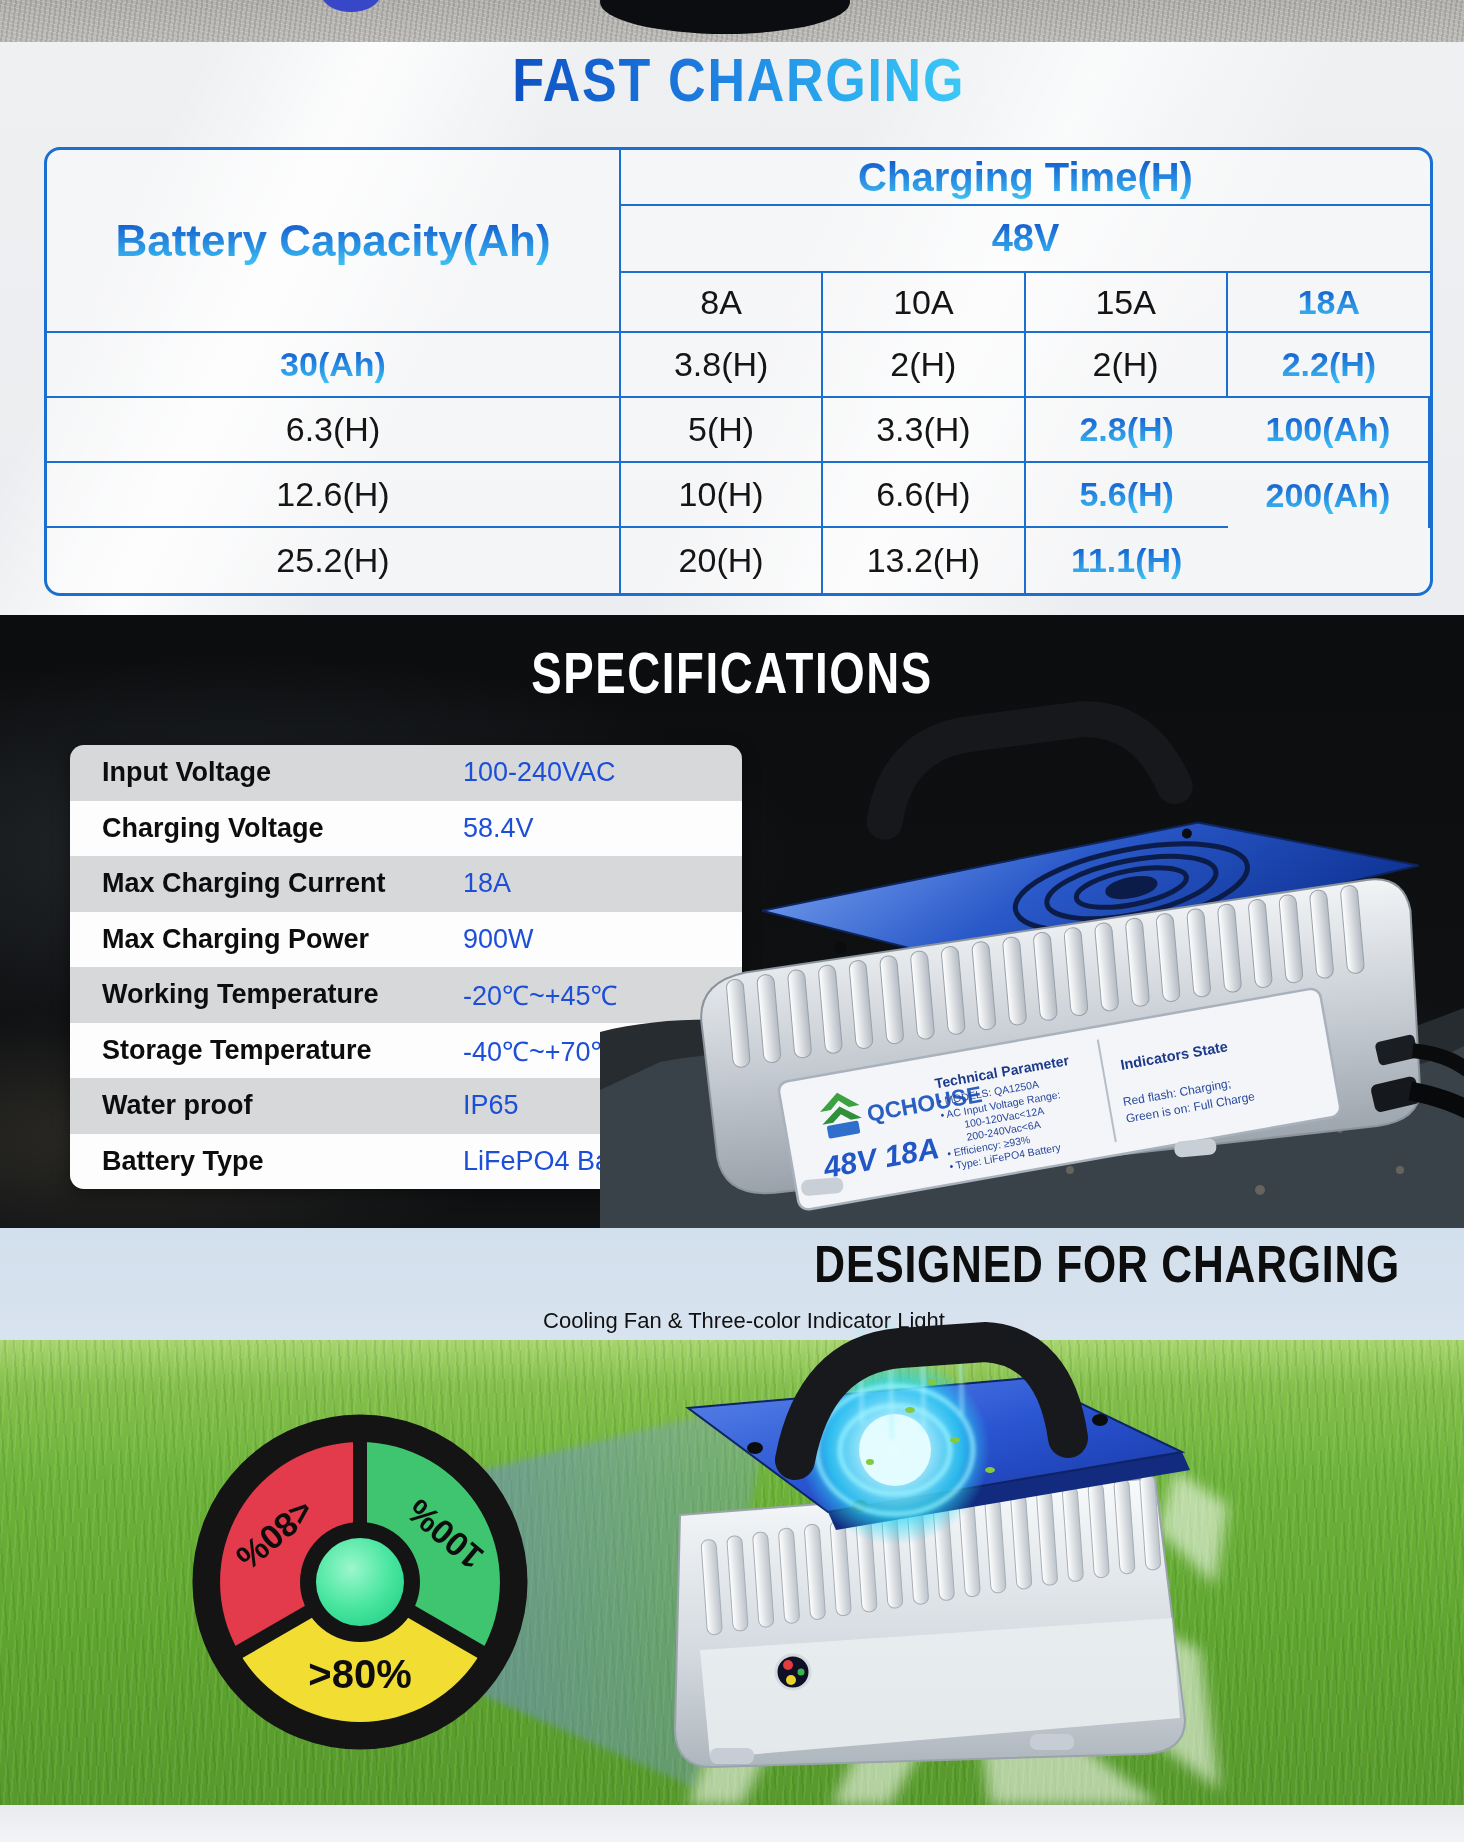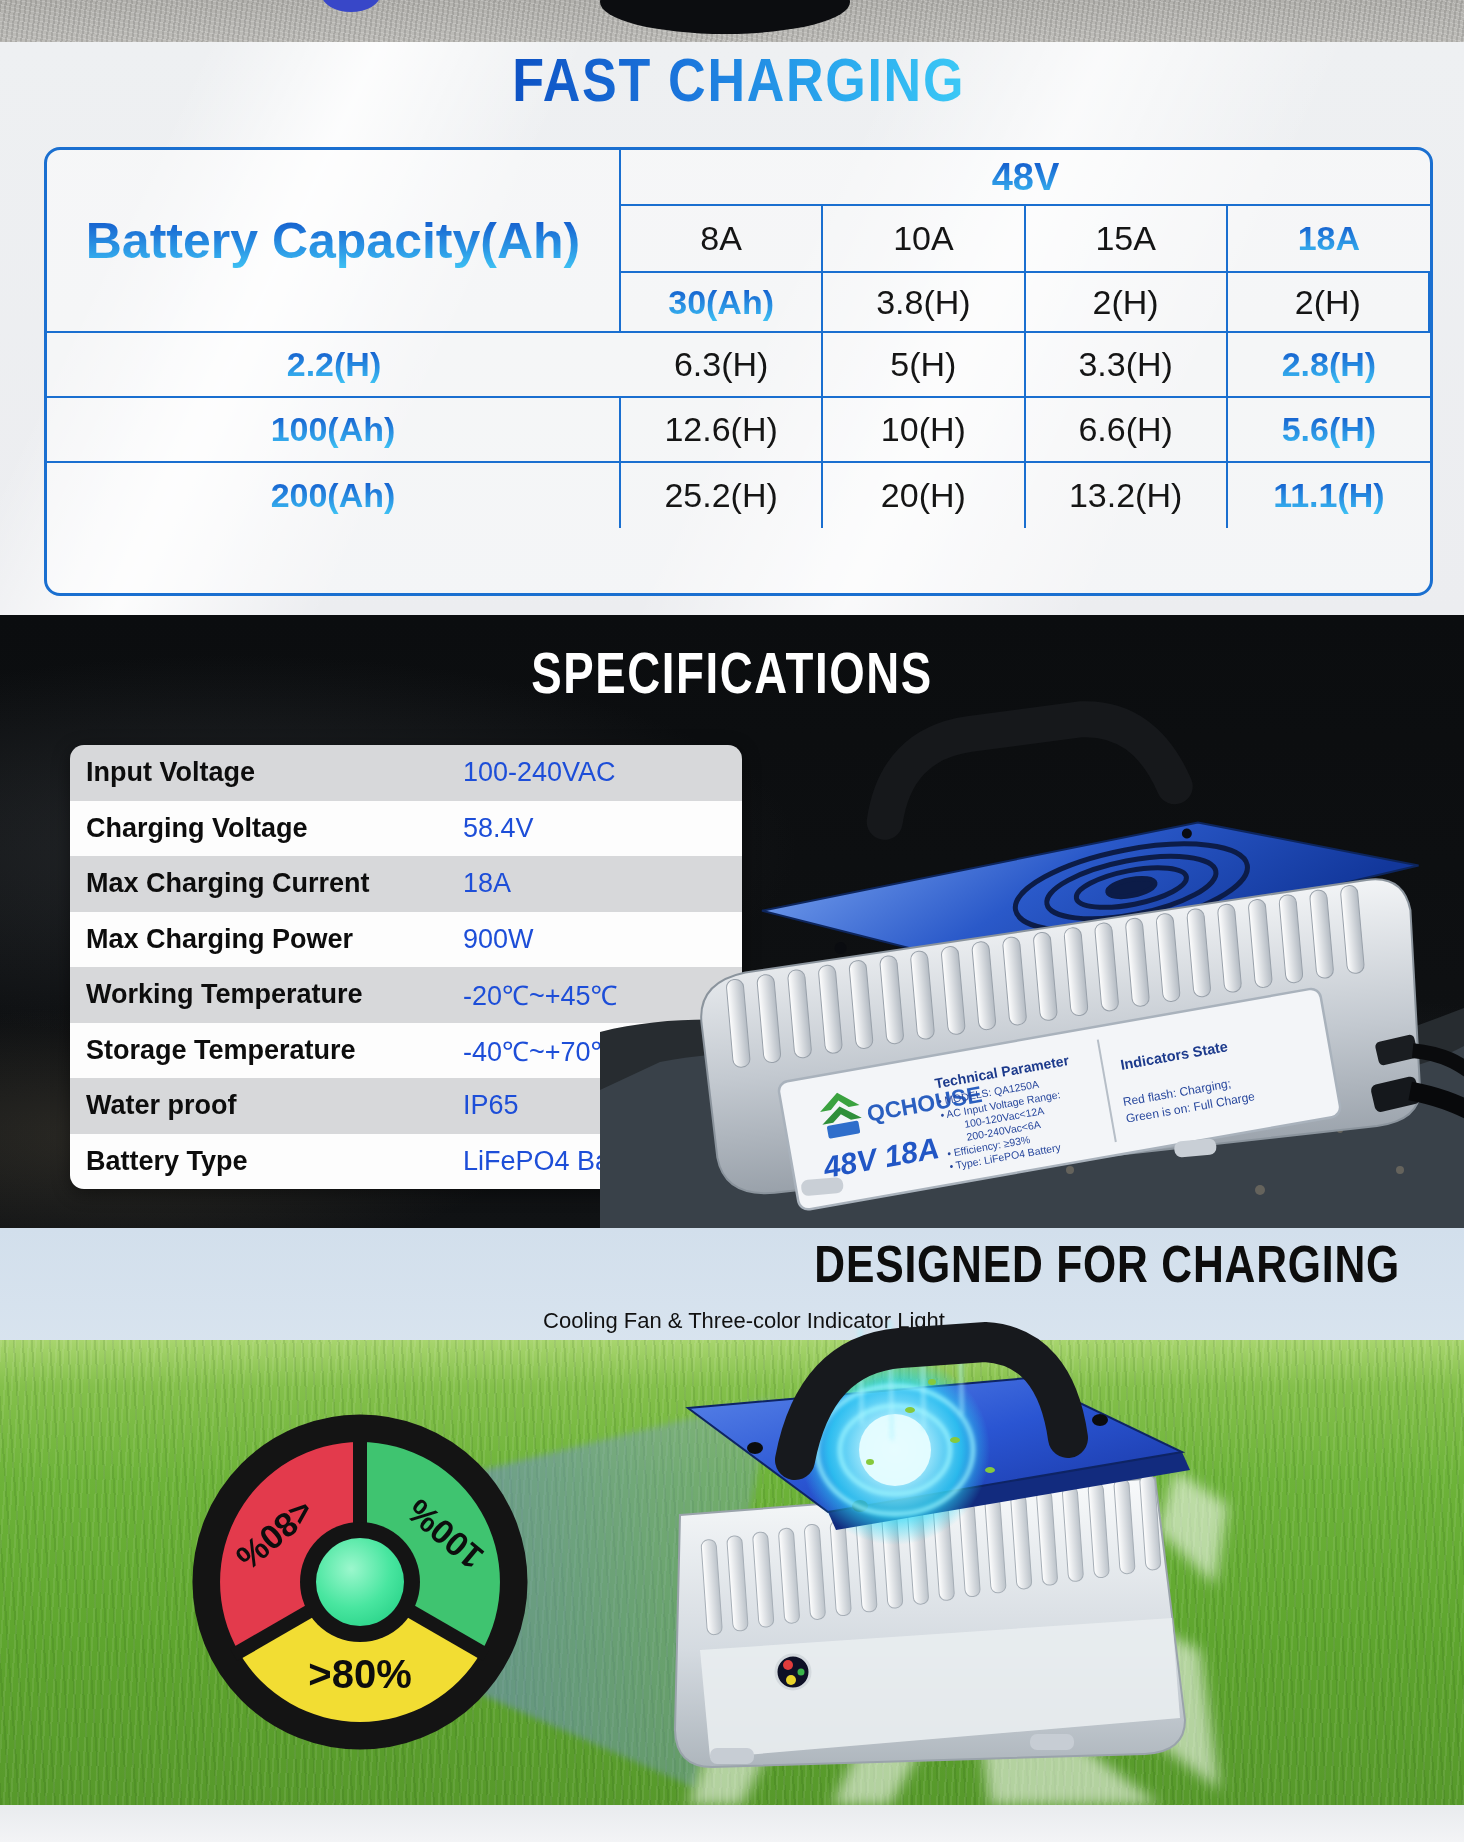--- a/index.html
+++ b/index.html
@@ -36,42 +36,42 @@
     border-right:2.5px solid #1a6fd0;border-bottom:2.5px solid #1a6fd0;
     font-size:34px;color:#151515;}
   .fc-table .c.last-col{border-right:none;}
   .fc-table .c.last-row{border-bottom:none;}
   .cell-battery{grid-row:1/4;grid-column:1;}
   .cell-ct{grid-column:2/6;border-right:none !important;}
   .cell-48v{grid-column:2/6;border-right:none !important;}
   .blu{font-weight:bold;
     background:linear-gradient(180deg,#155fce 15%,#2f9fe8 70%,#3fc4f4 100%);
     -webkit-background-clip:text;background-clip:text;color:transparent;}
-  .cell-battery .blu{font-size:50px;}
+  .cell-battery .blu{font-size:44px;}
   .cell-ct .blu{font-size:40px;}
   .cell-48v .blu{font-size:38px;}
   .row-label{font-size:33px;}
   .hdr-cur{font-size:34px;color:#161616;}
 
   
   .sec2{position:absolute;left:0;top:615px;width:1464px;height:613px;
     background:
       radial-gradient(55% 45% at 16% 38%, rgba(66,70,74,.45), transparent 70%),
       radial-gradient(40% 30% at 8% 85%, rgba(96,88,70,.35), transparent 70%),
       radial-gradient(50% 40% at 85% 90%, rgba(70,78,88,.35), transparent 72%),
       linear-gradient(180deg,#0b0d0f,#101214);}
   .spec-title{position:absolute;left:0;top:25px;width:100%;margin:0;text-align:center;}
   .spec-title span{display:inline-block;transform:scaleX(.8);
     font-size:57px;font-weight:900;letter-spacing:2px;color:#fff;}
   .spec-table{position:absolute;left:70px;top:130px;width:672px;border-radius:14px;
     overflow:hidden;box-shadow:0 4px 18px rgba(0,0,0,.45);}
   .spec-row{position:relative;height:55.5px;display:flex;align-items:center;}
   .spec-row:nth-child(odd){background:#d7d8da;}
   .spec-row:nth-child(even){background:#fdfdfd;}
-  .spec-label{padding-left:16px;font-weight:bold;font-size:27px;color:#0d0d0d;}
+  .spec-label{padding-left:32px;font-weight:bold;font-size:27px;color:#0d0d0d;}
   .spec-value{position:absolute;left:393px;font-size:27px;color:#1d4ed8;}
   .sec2 svg{position:absolute;left:600px;top:75px;}
 
   
   .sec3{position:absolute;left:0;top:1228px;width:1464px;height:577px;
     background:linear-gradient(180deg,#d2dfec,#e9f0f6 75%);}
   .grass{position:absolute;left:0;top:112px;width:1464px;height:465px;
     background:
       repeating-linear-gradient(94deg, rgba(255,255,255,.08) 0 2px, transparent 2px 7px),
       repeating-linear-gradient(86deg, rgba(15,60,5,.10) 0 2px, transparent 2px 9px),
@@ -99,20 +99,23 @@
     <div class="dark-blob"></div>
     <div class="blue-blob"></div>
   </div>
 
   <section class="sec1">
     <h1 class="fc-title"><span>FAST CHARGING</span></h1>
 
     <div class="fc-table">
       <div class="c cell-battery">
           <span class="blu">Battery Capacity(Ah)</span>
+        </div>
+      <div class="c cell-ct">
+          <span class="blu">Charging Time(H)</span>
         </div>
       <div class="c cell-48v">
           <span class="blu">48V</span>
         </div>
 
       <div class="c hdr-cur">8A</div>
       <div class="c hdr-cur">10A</div>
       <div class="c hdr-cur">15A</div>
       <div class="c hdr-cur last-col">
           <span class="blu">18A</span>

